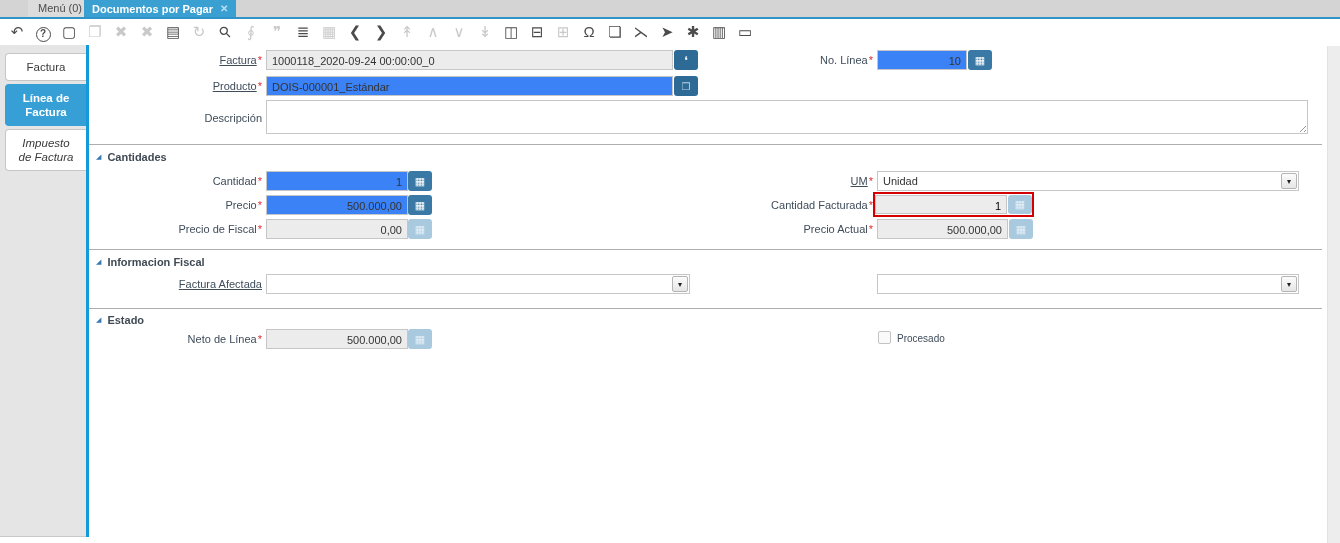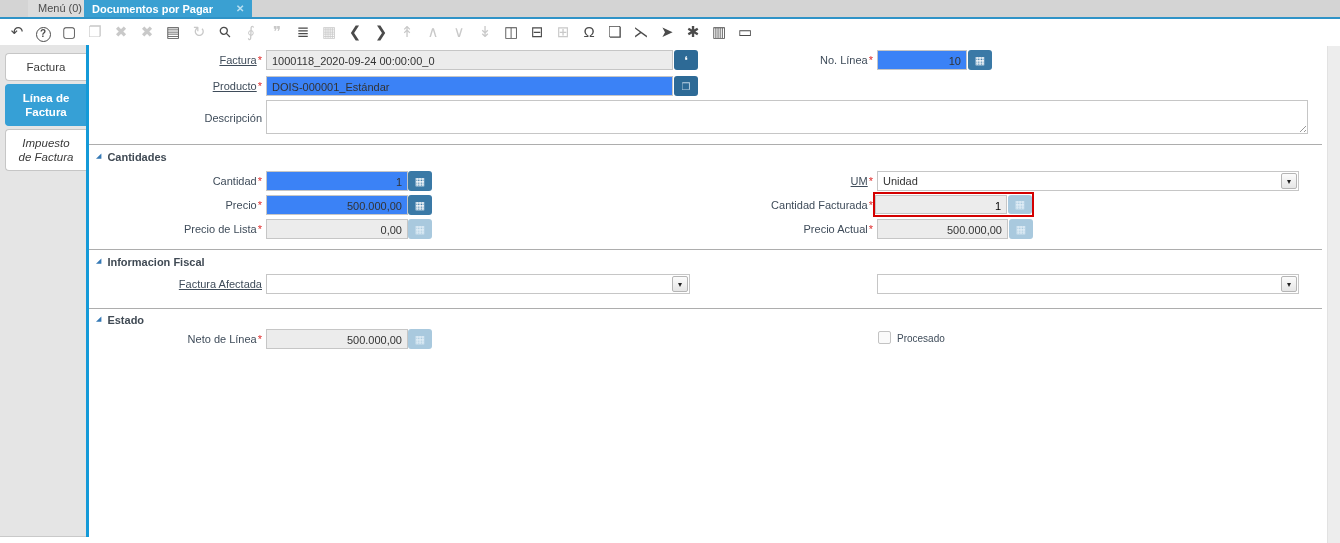--- a/index.html
+++ b/index.html
@@ -6,21 +6,21 @@
   html,body { background:#fff; }
   body { font-family: "Liberation Sans", sans-serif; }
   #app { position:relative; width:1340px; height:543px; background:#fff; overflow:hidden; }
 
   
   .tabbar { position:absolute; left:0; top:0; width:1340px; height:17px; background:#d4d4d4;padding-left:34px; }
   .tabbar-underline { position:absolute; left:0; top:17px; width:1340px; height:2px; background:#2f93c7; }
   .menu-tab { position:absolute; left:28px; top:0; height:17px; padding:0 10px; line-height:17px;
               font-size:11px; color:#4c4c4c; background:#dcdcdc; }
   .active-tab { position:absolute; left:84px; top:0; height:17px; padding:0 8px; display:flex;
-                align-items:center; gap:23px; background:#3aa0d2; color:#fff; font-size:11px; font-weight:bold; }
+                align-items:center; gap:7px; background:#3aa0d2; color:#fff; font-size:11px; font-weight:bold; }
   .tab-close { color:#b9e0f2; font-size:10px; font-weight:bold; cursor:pointer; }
 
   
   .toolbar { position:absolute; left:4px; top:19px; width:1332px; height:26px; background:#fff;
              display:flex; align-items:center; }
   .ico { width:26px; text-align:center; font-size:15px; color:#4b4b4b; line-height:24px; flex:0 0 26px; }
   .ico.disabled { color:#c9c9c9; }
   .ico.rot45 { transform:rotate(-45deg); }
   .ico .circle { display:inline-flex; width:15px; height:15px; border:1.5px solid currentColor;
                  border-radius:50%; align-items:center; justify-content:center; font-size:10px; font-weight:bold; }
@@ -60,21 +60,21 @@
   .dd-btn { width:16px; margin:1px; border:1px solid #b5b5b5; border-radius:2px;
             background:linear-gradient(#fcfcfc,#e6e6e6); display:flex; align-items:center;
             justify-content:center; font-size:8px; color:#222; cursor:pointer; }
   .tarea { position:absolute; left:266px; top:100px; width:1042px; height:34px; border:1px solid #c6c6c6; }
   .tarea textarea { width:100%; height:100%; border:none; outline:none; resize:none;
                     font-family:"Liberation Sans",sans-serif; font-size:11px; padding:2px 5px; }
   .grip { position:absolute; right:1px; bottom:1px; width:9px; height:9px;
           background:repeating-linear-gradient(135deg, transparent 0 2px, #999 2px 3px);
           clip-path:polygon(100% 0, 100% 100%, 0 100%); }
   .hline { position:absolute; left:89px; width:1233px; height:1px; background:#adadad; }
-  .section { position:absolute; display:flex; gap:6px; }
+  .section { position:absolute; display:flex; align-items:center; gap:6px; }
   .tri { color:#3579b5; font-size:7px; line-height:10px; }
   .sec-label { font-size:11px; font-weight:bold; color:#404a54; }
   .redbox { position:absolute; left:873px; top:192px; width:161px; height:25px; border:2px solid #d40000;
             display:flex; align-items:center; gap:1px; background:#fff; }
   .redbox .inbox { flex:1; height:19px; border:1px solid #c6c6c6; background:#ececec; }
   .redbox .inbox input { width:100%; height:100%; border:none; outline:none; background:transparent;
                          font-size:11px; text-align:right; padding:0 5px; font-family:"Liberation Sans",sans-serif; }
   .checkbox { position:absolute; width:13px; height:13px; border:1px solid #c3c3c3; background:#fafafa;
               border-radius:2px; }
   .plain-label { position:absolute; font-size:10px; color:#3f4c5a; line-height:14px; }
@@ -214,21 +214,21 @@
   <div class="redbox">
     <span class="inbox">
       <input value="1" style="">
     </span>
     <span class="btn dis static">
       <span>▦</span>
     </span>
   </div>
 
   <div class="flabel" style="left:100px;top:222px;width:162px">
-    <span>Precio de Lista</span><span class="req">*</span>
+    <span>Precio de Fiscal</span><span class="req">*</span>
   </div>
   <div class="tbox ro" style="left:266px;top:219px;width:142px">
     <input class="num" value="0,00" style="">
   </div>
   <div class="btn dis" style="left:408px;top:219px">
     <span>▦</span>
   </div>
 
   <div class="flabel" style="left:600px;top:222px;width:273px">
     <span>Precio Actual</span><span class="req">*</span>

